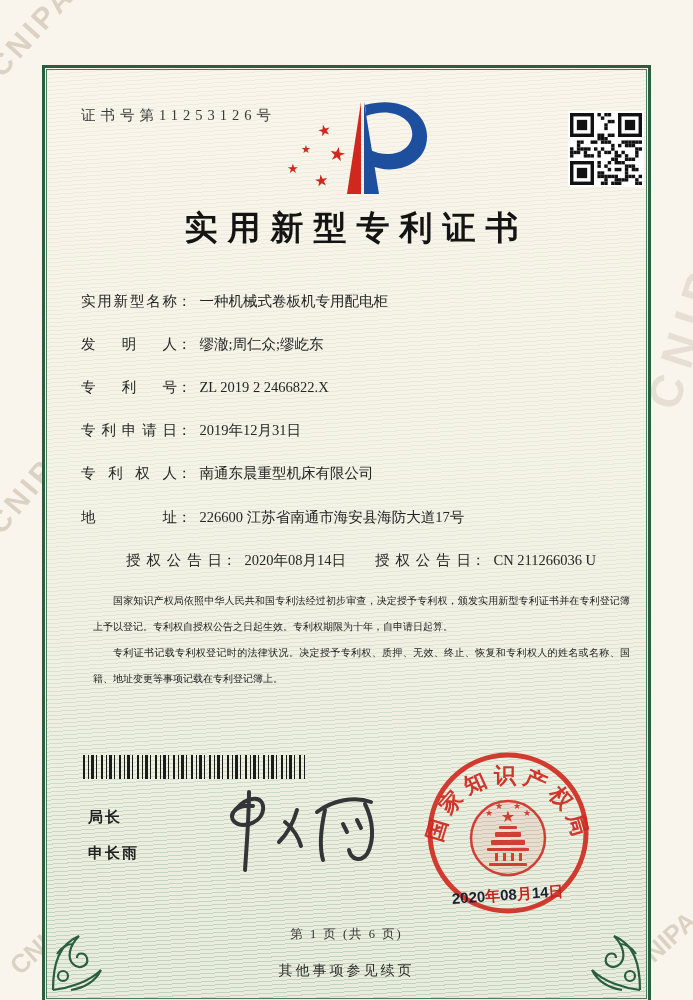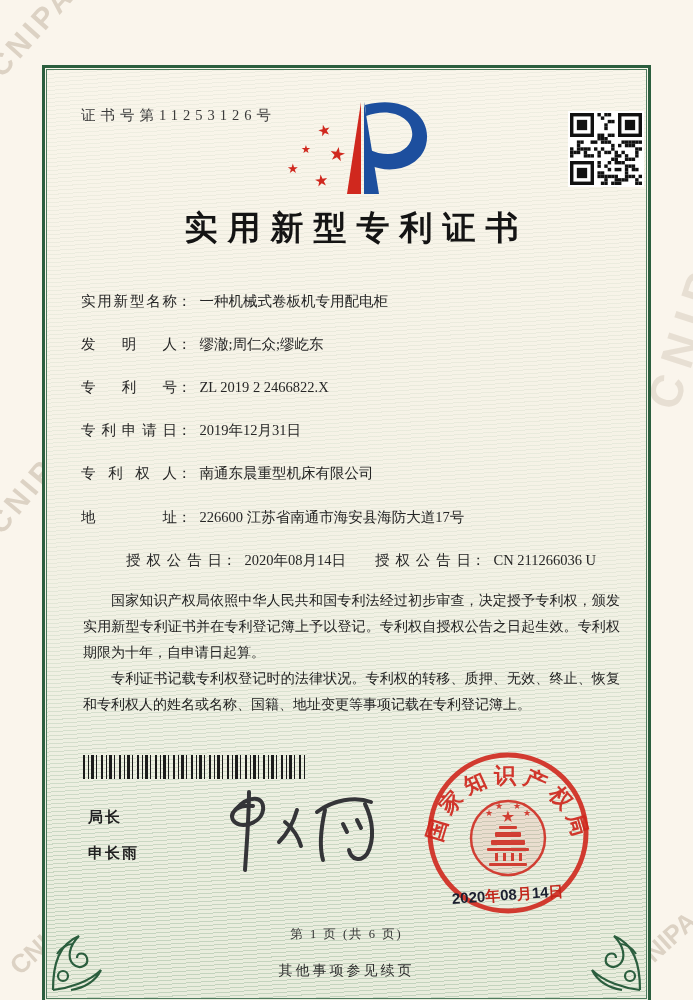--- a/index.html
+++ b/index.html
@@ -24,21 +24,21 @@
   .cert-number{left:36px;top:38px;font-size:14.5px;letter-spacing:5px;color:#3a3a3a;}
   .logo{left:228px;top:33px;}
   .qr{left:523px;top:43px;width:72px;height:72px;background:#fff;padding:2px;}
   .title{left:0;top:138px;width:100%;text-align:center;font-size:33px;font-weight:bold;
          letter-spacing:10px;padding-left:20px;box-sizing:border-box;color:#141414;}
   .row{left:36px;font-size:14.5px;color:#262626;white-space:nowrap;}
   .r1{top:224px;}.r2{top:267px;}.r3{top:310px;}.r4{top:353px;}.r5{top:396px;}.r6{top:440px;}.r7{top:483px;margin-left:45px;}
   .r7b{left:330px;top:483px;}
   .flabel{display:inline-block;width:96px;text-align:justify;text-align-last:justify;}
   .colon{margin-right:8px;}
-  .paras{left:38px;top:520px;width:537px;font-size:14px;line-height:26px;color:#222;}
+  .paras{left:48px;top:520px;width:537px;font-size:10px;line-height:26px;color:#222;}
   .paras p{margin:0;text-indent:2em;text-align:justify;}
   .barcode{left:38px;top:687px;width:222px;height:24px;
      background:repeating-linear-gradient(90deg,#1b1b1b 0 2px,transparent 2px 5px,#1b1b1b 5px 6px,
        transparent 6px 8px,#1b1b1b 8px 11px,transparent 11px 13px,#1b1b1b 13px 14px,transparent 14px 18px);}
   .signer{left:43px;font-family:Liberation Serif, serif;font-weight:600;color:#222;font-size:15px;letter-spacing:2px;}
   .signer-title{top:740px;}
   .signer-name{top:776px;}
   .signature{left:160px;top:712px;}
   .seal{left:378px;top:680px;}
   .page-num{left:0;top:858px;width:100%;text-align:center;font-size:12.5px;letter-spacing:2px;color:#333;}
@@ -222,21 +222,21 @@
     </div>
     <div class="abs row r7">
       <span class="flabel">授权公告日</span><span class="colon">：</span><span>2020年08月14日</span>
     </div>
     <div class="abs row r7b">
       <span class="flabel">授权公告日</span><span class="colon">：</span><span>CN 211266036 U</span>
     </div>
 
     <div class="abs paras">
       <p>国家知识产权局依照中华人民共和国专利法经过初步审查，决定授予专利权，颁发实用新型专利证书并在专利登记簿上予以登记。专利权自授权公告之日起生效。专利权期限为十年，自申请日起算。</p>
-      <p>专利证书记载专利权登记时的法律状况。专利权的转移、质押、无效、终止、恢复和专利权人的姓名或名称、国籍、地址变更等事项记载在专利登记簿上。</p>
+      <p>专利证书记载专利权登记时的法律状况。决定授予专利权、质押、无效、终止、恢复和专利权人的姓名或名称、国籍、地址变更等事项记载在专利登记簿上。</p>
     </div>
 
     <div class="abs barcode"></div>
 
     <div class="abs signer signer-title">局长</div>
     <div class="abs signer signer-name">申长雨</div>
 
     <svg class="abs signature" width="180" height="95" viewBox="0 0 180 95">
       <g fill="none" stroke="#26262b" stroke-width="4" stroke-linecap="round" opacity="0.92">
         <path d="M30,30 C44,14 60,16 58,30 C56,44 34,50 28,40 C24,32 34,24 48,26"></path>

